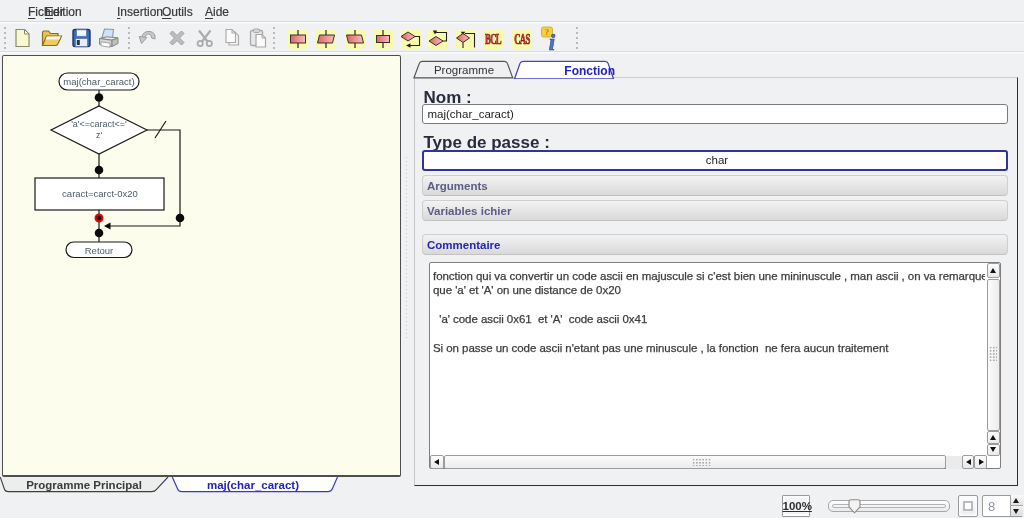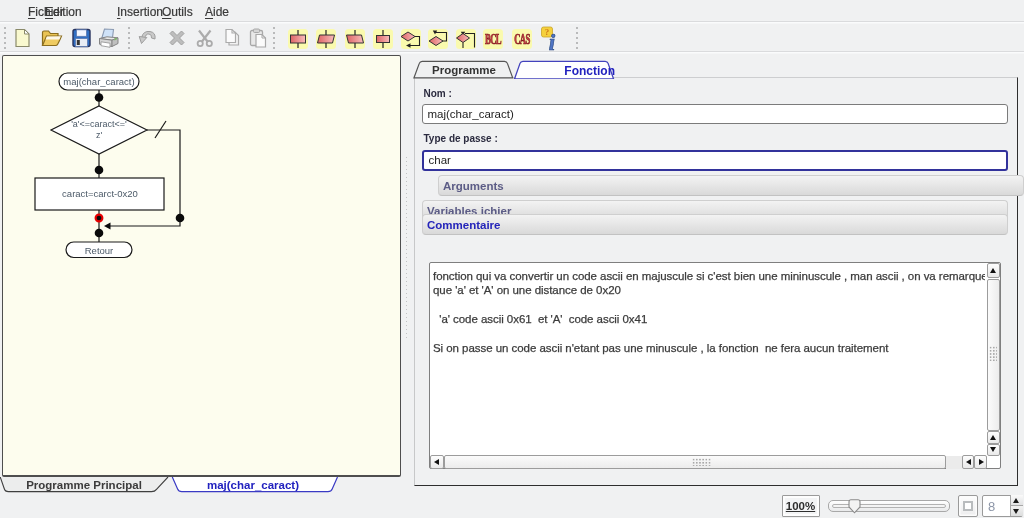--- a/index.html
+++ b/index.html
@@ -11,21 +11,21 @@
 #toolbar{position:absolute;left:0;top:24px;width:1024px;height:28px;background:#f0f1f2;border-bottom:1px solid #dadbdd;box-shadow:0 1.5px 0 #fafbfc;}
 .sep{position:absolute;top:3px;width:2px;height:24px;
   background-image:repeating-linear-gradient(#b9babb 0 2px,rgba(0,0,0,0) 2px 5px);}
 .ticon{position:absolute;top:2px;}
 #canvas{position:absolute;left:1.5px;top:54.5px;width:399px;height:422.5px;
   background:#fdfdee;border:1.5px solid #4e4e4e;border-bottom-width:2px;border-radius:2px;}
 #splitter{position:absolute;left:404.5px;top:157px;width:3px;height:183px;
   background-image:repeating-linear-gradient(#c2c3c4 0 1px,rgba(0,0,0,0) 1px 4px);background-size:1px 100%;background-repeat:no-repeat;background-position:1px 0;}
 #panel{position:absolute;left:413.5px;top:77px;width:604px;height:408.5px;background:#f0f1f2;
   border:1px solid #cdced0;border-left-color:#c7c8c9;border-right-color:#2e2e2e;border-bottom-color:#2e2e2e;}
-.lbl{position:absolute;font-size:10px;font-weight:bold;color:#2b2b3f;}
+.lbl{position:absolute;font-size:17px;font-weight:bold;color:#2b2b3f;}
 .inp{position:absolute;left:421.5px;width:586px;height:20px;background:#fff;
   border:1px solid #7b7b7b;border-radius:3px;font-size:11.5px;color:#1c1c1c;line-height:18px;padding-left:5px;}
 .bar{position:absolute;left:421.5px;width:586.5px;height:21px;border-radius:4px;
   background:linear-gradient(#f3f3f3,#d9d9d9);border:1px solid #cfcfcf;border-bottom-color:#c2c2c2;
   font-size:11.5px;font-weight:bold;line-height:20px;padding-left:4.5px;}
 #taframe{position:absolute;left:428.5px;top:262px;width:572px;height:207px;background:#fff;
   border:1px solid #7f7f7f;border-radius:2px;}
 #tatext{position:absolute;left:433px;top:268.5px;width:552px;height:184px;overflow:hidden;
   font-size:11.5px;line-height:14.4px;color:#3c3c3c;white-space:pre;letter-spacing:-0.05px;-webkit-text-stroke:0.25px #3c3c3c;}
 .sbtn{position:absolute;background:linear-gradient(#fdfdfd,#e9e9e9);border:1px solid #9c9c9c;border-radius:2px;}
@@ -212,30 +212,30 @@
 </svg>
 <div class="abs" style="left:0;top:479px;width:168px;text-align:center;font-size:11.5px;font-weight:bold;color:#3b3b3b;">Programme Principal</div>
 <div class="abs" style="left:173px;top:479px;width:160px;text-align:center;font-size:11.5px;font-weight:bold;color:#2222bf;">maj(char_caract)</div>
 
 <div id="panel"></div>
 
 <svg class="abs" style="left:408px;top:59.5px" width="212" height="19" viewBox="0 0 212 19">
   <path d="M6,17.8 L11.3,3.4 Q12,1.3 14.2,1.3 L96.5,1.3 Q98.7,1.3 99.4,3.4 L104.7,17.8 Z" fill="#eff0f1" stroke="#555555" stroke-width="1.2"></path>
   <path d="M106.5,19 L112,3.4 Q112.7,1.3 114.9,1.3 L197.2,1.3 Q199.4,1.3 200.1,3.4 L205.6,19 Z" fill="#ffffff" stroke="#4343bd" stroke-width="1.3"></path>
 </svg>
-<div class="abs" style="left:414px;top:63.5px;width:100px;text-align:center;font-size:11.5px;font-weight:bold;color:#333333;">Programme</div>
+<div class="abs" style="left:414px;top:63.5px;width:100px;text-align:center;font-size:11.5px;font-weight:normal;color:#333333;">Programme</div>
 <div class="abs" style="left:515px;top:63.5px;width:100px;text-align:right;font-size:12px;font-weight:bold;color:#2222bf;">Fonction</div>
 
 <div class="lbl" style="left:423.5px;top:88px;">Nom :</div>
 <div class="inp" style="top:104px;">maj(char_caract)</div>
 <div class="lbl" style="left:423.5px;top:132.5px;">Type de passe :</div>
-<div class="inp" style="top:149.5px;height:21px;border:2px solid #32329b;line-height:17px;">char</div>
-<div class="bar" style="top:174.5px;color:#5c5c86;margin-left:16px;">Arguments</div>
+<div class="inp" style="top:149.5px;height:21px;border:2px solid #32329b;line-height:17px;text-align:center;">char</div>
+<div class="bar" style="top:174.5px;color:#5c5c86;">Arguments</div>
 <div class="bar" style="top:200px;color:#5c5c86;">Variables ichier</div>
-<div class="bar" style="top:214px;color:#2424ba;">Commentaire</div>
+<div class="bar" style="top:234px;color:#2424ba;">Commentaire</div>
 
 <div id="taframe"></div>
 <div id="tatext">fonction qui va convertir un code ascii en majuscule si c'est bien une mininuscule , man ascii , on va remarquer
 que 'a' et 'A' on une distance de 0x20
 
   'a' code ascii 0x61  et 'A'  code ascii 0x41
 
 Si on passe un code ascii n'etant pas une minuscule , la fonction  ne fera aucun traitement</div>
 
 <div class="sbtn" style="left:986.5px;top:262.5px;width:13px;height:15px;"></div>
@@ -250,21 +250,21 @@
 <div class="abs" style="left:946px;top:455.5px;width:40px;height:13px;background:#ebebeb;"></div>
 <div class="sbtn" style="left:429.5px;top:455px;width:14px;height:13.5px;"></div>
 <div class="tri" style="left:434px;top:458.5px;border-top:3.5px solid rgba(0,0,0,0);border-bottom:3.5px solid rgba(0,0,0,0);border-right:5px solid #111;"></div>
 <div class="sbtn" style="left:443.5px;top:455px;width:502px;height:13.5px;background:linear-gradient(#fbfbfb,#ececec);"></div>
 <div class="grip" style="left:692px;top:458px;width:19px;height:8px;"></div>
 <div class="sbtn" style="left:961.5px;top:455px;width:12.5px;height:13.5px;"></div>
 <div class="tri" style="left:965.5px;top:458.5px;border-top:3.5px solid rgba(0,0,0,0);border-bottom:3.5px solid rgba(0,0,0,0);border-right:5px solid #111;"></div>
 <div class="sbtn" style="left:974px;top:455px;width:12.5px;height:13.5px;"></div>
 <div class="tri" style="left:978.5px;top:458.5px;border-top:3.5px solid rgba(0,0,0,0);border-bottom:3.5px solid rgba(0,0,0,0);border-left:5px solid #111;"></div>
 
-<div class="abs" style="left:781.5px;top:494.5px;width:38px;height:22px;background:#f3f4f5;border:1px solid #9a9a9a;border-radius:1px;box-shadow:inset 0 0 0 2px #fdfdfd;font-size:11.5px;font-weight:bold;color:#2e2e2e;text-align:center;line-height:21px;text-decoration:underline;">100%</div>
+<div class="abs" style="left:781.5px;top:494.5px;width:28px;height:22px;background:#f3f4f5;border:1px solid #9a9a9a;border-radius:1px;box-shadow:inset 0 0 0 2px #fdfdfd;font-size:11.5px;font-weight:bold;color:#2e2e2e;text-align:center;line-height:21px;text-decoration:underline;">100%</div>
 <div class="abs" style="left:827.5px;top:500px;width:122.5px;height:11.5px;border:1px solid #a8a8a8;border-radius:5px;background:linear-gradient(#ffffff,#e9eaeb);"></div>
 <div class="abs" style="left:831.5px;top:504.2px;width:114.5px;height:3.6px;border:1px solid #b2b2b2;border-radius:2px;background:#f4f4f4;"></div>
 <svg class="abs" style="left:847.5px;top:499px" width="13" height="15" viewBox="0 0 13 15">
   <path d="M1,2.8 Q1,0.8 3,0.8 L10,0.8 Q12,0.8 12,2.8 L12,8 L6.5,13.8 L1,8 Z" fill="#f3f3f3" stroke="#8a8a8a" stroke-width="1.1"></path>
 </svg>
 <div class="abs" style="left:958px;top:494.5px;width:20px;height:22px;background:linear-gradient(#fdfdfd,#ededee);border:1px solid #9a9a9a;border-radius:2px;box-shadow:inset 0 0 0 1.5px #fcfcfc;"></div>
 <div class="abs" style="left:962.5px;top:500.5px;width:10.5px;height:10.5px;border:2px solid #b9bcbe;background:#ffffff;"></div>
 <div class="abs" style="left:981.5px;top:494.5px;width:41.5px;height:22px;background:#ffffff;border:1px solid #9a9a9a;border-radius:2px;"></div>
 <div class="abs" style="left:988px;top:499px;font-size:13px;color:#8d96a8;">8</div>
 <div class="abs" style="left:1010px;top:495px;width:12.5px;height:10.5px;background:linear-gradient(#fafafa,#e2e3e4);border-left:1px solid #a8a8a8;border-bottom:0.5px solid #a8a8a8;"></div>

